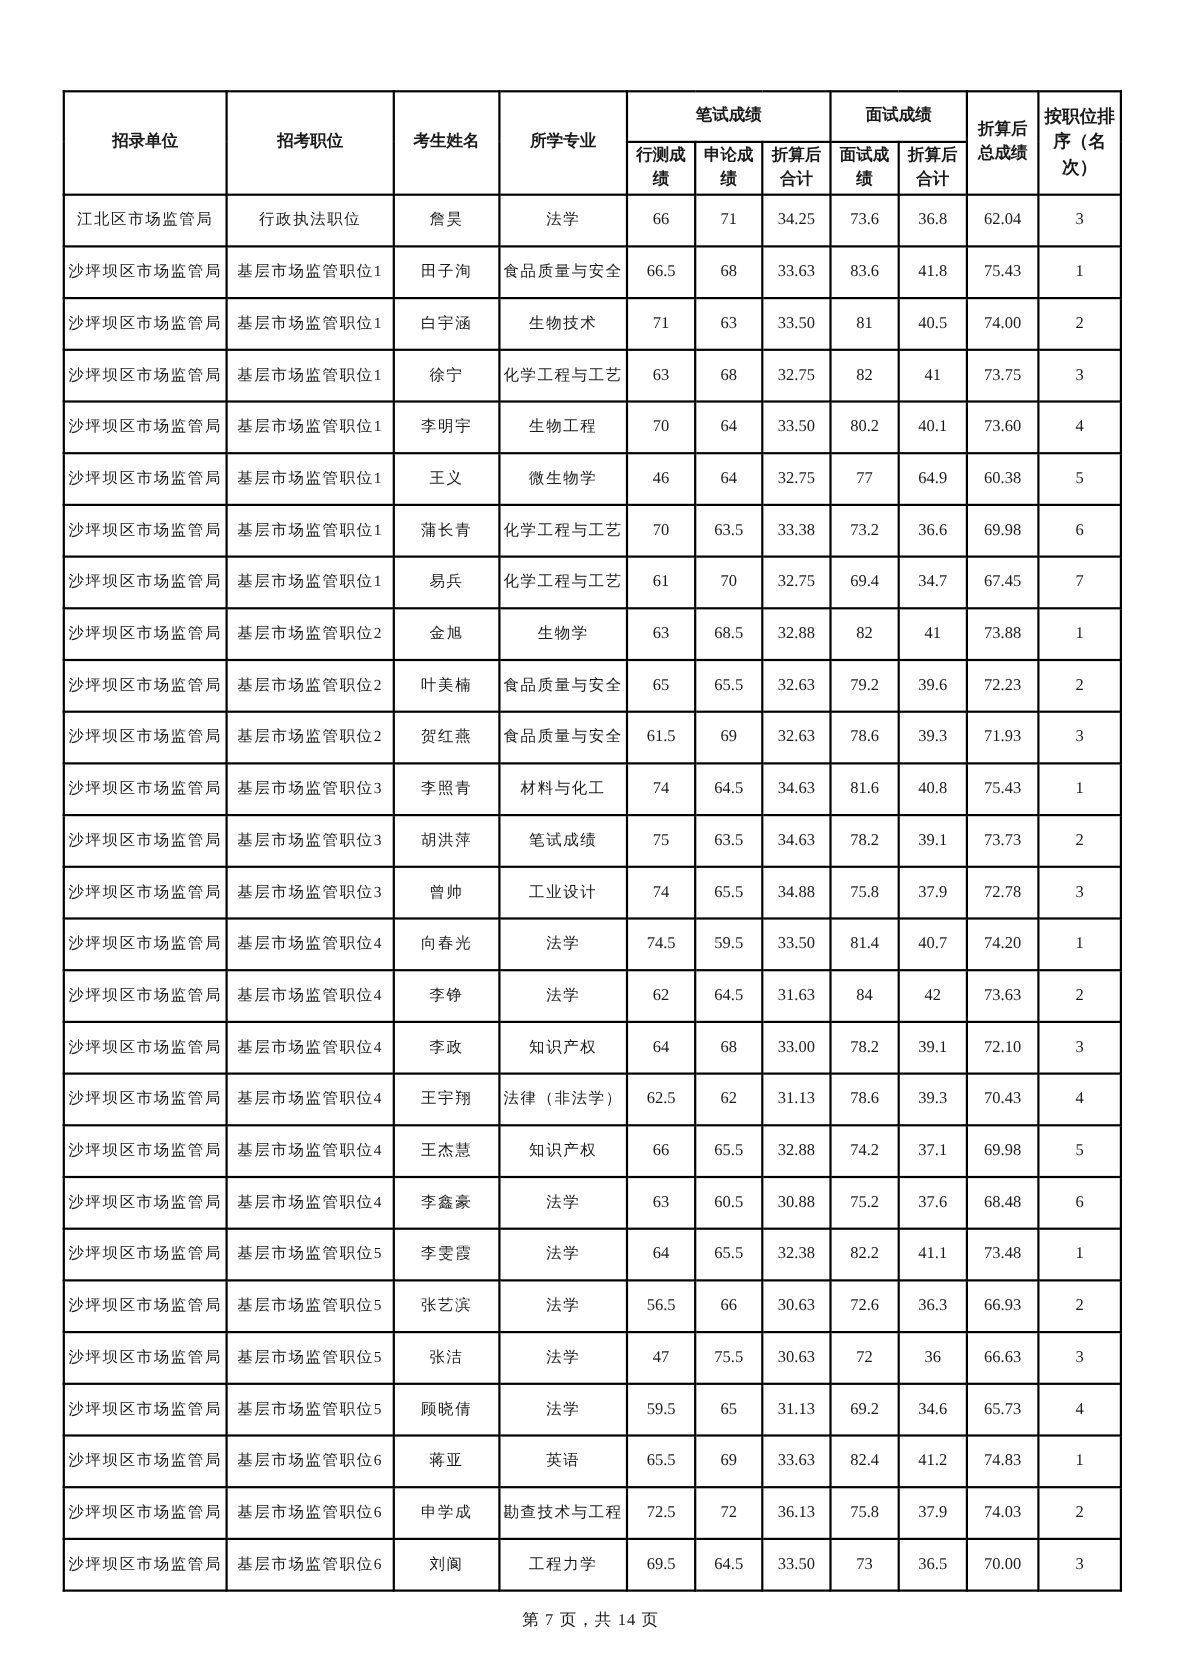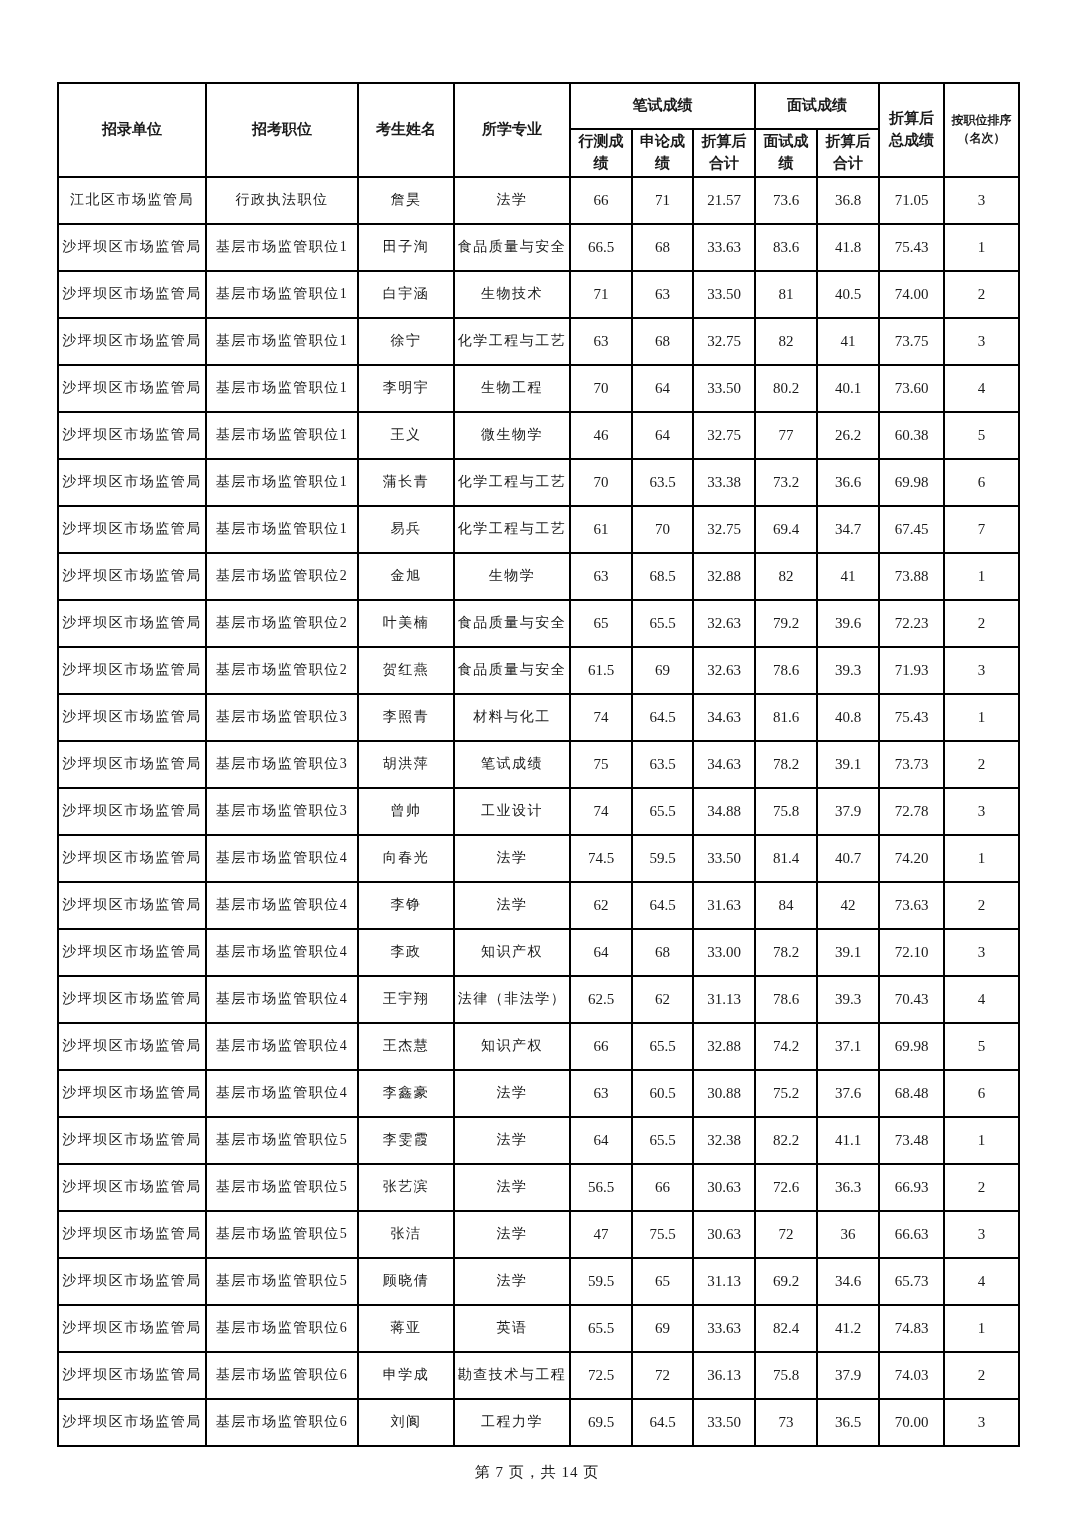--- a/index.html
+++ b/index.html
@@ -29,21 +29,21 @@
     padding: 1px 2px;
     overflow: hidden;
   }
   .score-table thead th {
     font-weight: bold;
     font-size: 15px;
     line-height: 1.45;
   }
   .score-table thead tr.band-1 th { height: 42px; }
   .score-table thead tr.band-2 th { height: 43px; }
-  .score-table thead th.th-rank { font-size: 12px; }
+  .score-table thead th.th-rank { font-size: 16px; }
   .score-table tbody td { height: 43px; }
   .score-table tbody td.txt {
     font-size: 14px;
     letter-spacing: 1.5px;
   }
   .score-table tbody td.num {
     font-size: 15px;
     letter-spacing: 0;
   }
   .page-footer {
@@ -93,24 +93,24 @@
     </tr>
   </thead>
   <tbody>
       <tr>
     <td class="txt">江北区市场监管局</td>
     <td class="txt">行政执法职位</td>
     <td class="txt">詹昊</td>
     <td class="txt">法学</td>
     <td class="num">66</td>
     <td class="num">71</td>
-    <td class="num">21.57</td>
+    <td class="num">34.25</td>
     <td class="num">73.6</td>
     <td class="num">36.8</td>
-    <td class="num">71.05</td>
+    <td class="num">62.04</td>
     <td class="num">3</td>
   </tr>
       <tr>
     <td class="txt">沙坪坝区市场监管局</td>
     <td class="txt">基层市场监管职位1</td>
     <td class="txt">田子洵</td>
     <td class="txt">食品质量与安全</td>
     <td class="num">66.5</td>
     <td class="num">68</td>
     <td class="num">33.63</td>
@@ -160,21 +160,21 @@
   </tr>
       <tr>
     <td class="txt">沙坪坝区市场监管局</td>
     <td class="txt">基层市场监管职位1</td>
     <td class="txt">王义</td>
     <td class="txt">微生物学</td>
     <td class="num">46</td>
     <td class="num">64</td>
     <td class="num">32.75</td>
     <td class="num">77</td>
-    <td class="num">26.2</td>
+    <td class="num">64.9</td>
     <td class="num">60.38</td>
     <td class="num">5</td>
   </tr>
       <tr>
     <td class="txt">沙坪坝区市场监管局</td>
     <td class="txt">基层市场监管职位1</td>
     <td class="txt">蒲长青</td>
     <td class="txt">化学工程与工艺</td>
     <td class="num">70</td>
     <td class="num">63.5</td>

